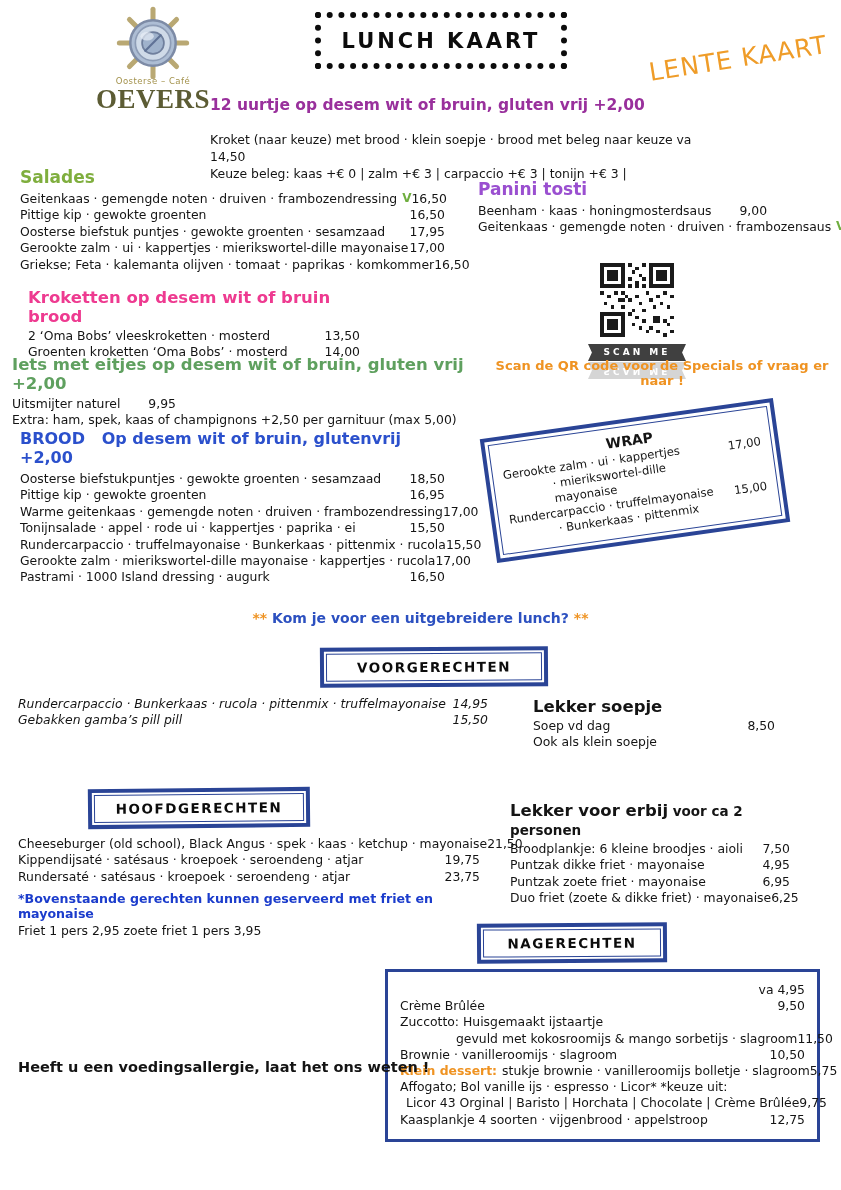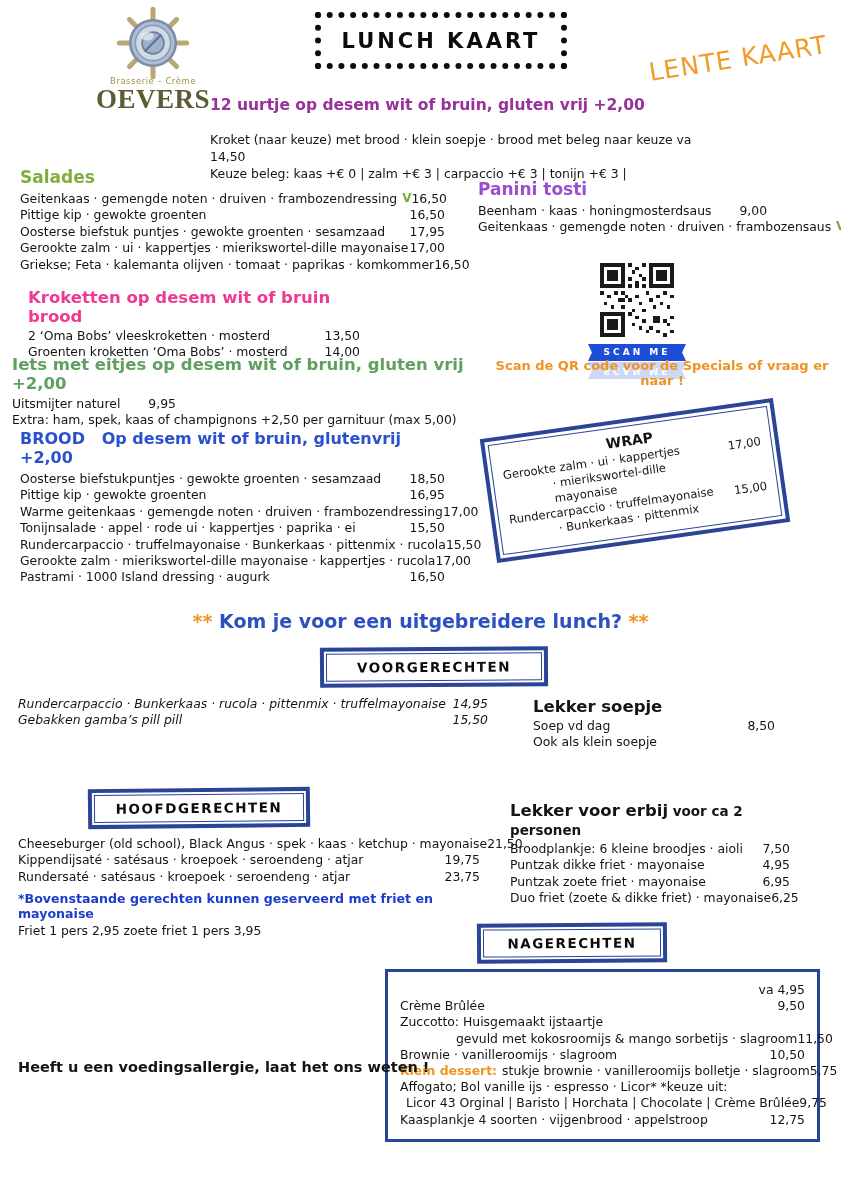--- a/index.html
+++ b/index.html
@@ -51,40 +51,40 @@
 
   .eitjes { left:12px; top:355px; width:460px; }
   .eitjes .sec-h { color:#5fa05f; font-size:16.5px; margin-bottom:3px; }
 
   .brood { left:20px; top:429px; width:425px; }
   .brood .sec-h { color:#2b50cc; font-size:16px; }
 
   
   .qr-block { left:585px; top:260px; width:104px; text-align:center; }
   .qr-frame { display:inline-block; background:#fff; padding:3px; }
-  .ribbon { width:98px; margin:0 auto; background:#1d4ed8; color:#fff; font-size:9px;
+  .ribbon { width:98px; margin:0 auto; background:#404040; color:#fff; font-size:9px;
             letter-spacing:3px; padding:3px 0 4px; font-weight:bold;
             clip-path:polygon(0 0,100% 0,96% 50%,100% 100%,0 100%,4% 50%); }
   .ribbon.refl { transform:scaleY(-1); opacity:.22; margin-top:1px; }
   .scan-caption { left:494px; top:358px; width:336px; text-align:center;
                   color:#ef9322; font-weight:bold; font-size:13px; }
 
   
   .wrap-box { left:487px; top:418px; width:296px; transform:rotate(-8deg);
               border:4px solid #2a4496; padding:3px; background:#fff; }
   .wrap-inner { border:1.5px solid #2a4496; padding:6px 10px 10px; }
   .wrap-title { text-align:center; font-weight:bold; font-size:14px; margin-bottom:2px; }
   .wrap-row { display:flex; font-size:11.6px; line-height:15px; }
   .wrap-lines { flex:1; }
   .wrap-line2 { padding-left:48px; }
   .wrap-row .price { width:44px; text-align:right; padding-top:2px; }
 
   
   .banner { left:0; top:610px; width:841px; text-align:center;
-            color:#2c50c0; font-weight:bold; font-size:19px; }
+            color:#2c50c0; font-weight:bold; font-size:14px; }
   .banner .star { color:#ef9322; }
 
   .label-box { border:4px solid #2a4496; background:#fff; padding:2px; }
   .label-box .inner { border:1.5px solid #2a4496; text-align:center;
                       font-weight:bold; font-size:13.5px; letter-spacing:1.5px; padding:5px 0; color:#0c0c0c; }
   .vbox { left:320px; top:647px; width:228px; transform:rotate(-.4deg); }
   .hbox { left:88px; top:788px; width:222px; transform:rotate(-.6deg); }
   .nbox { left:477px; top:923px; width:190px; transform:rotate(-.4deg); }
 
   .voor-items { left:18px; top:696px; width:470px;font-style:italic; }
@@ -121,21 +121,21 @@
         <line x1="50" y1="44" x2="22" y2="72"></line>
           <line x1="50" y1="44" x2="78" y2="72"></line>
       </g>
       <circle cx="50" cy="44" r="27" fill="#adbdd4" stroke="#7d8ba6" stroke-width="3"></circle>
       <circle cx="50" cy="44" r="21" fill="#cfdae8" stroke="#8d9cb6" stroke-width="2"></circle>
       <circle cx="50" cy="44" r="13" fill="#9fb2cc" stroke="#6f7f9d" stroke-width="2"></circle>
       <line x1="40" y1="54" x2="60" y2="34" stroke="#5f7296" stroke-width="2.5"></line>
       <ellipse cx="43" cy="36" rx="8" ry="5" fill="#e8eef6" opacity=".7"></ellipse>
     </svg>
   </span>
-  <div class="tagline">Brasserie – Crème</div>
+  <div class="tagline">Oosterse – Café</div>
   <div class="brand">OEVERS</div>
 </div>
 
 <div class="abs title-box">
   <span class="t">LUNCH KAART</span>
 </div>
 
 <div class="abs lente">LENTE KAART</div>
 
 <div class="abs intro">

